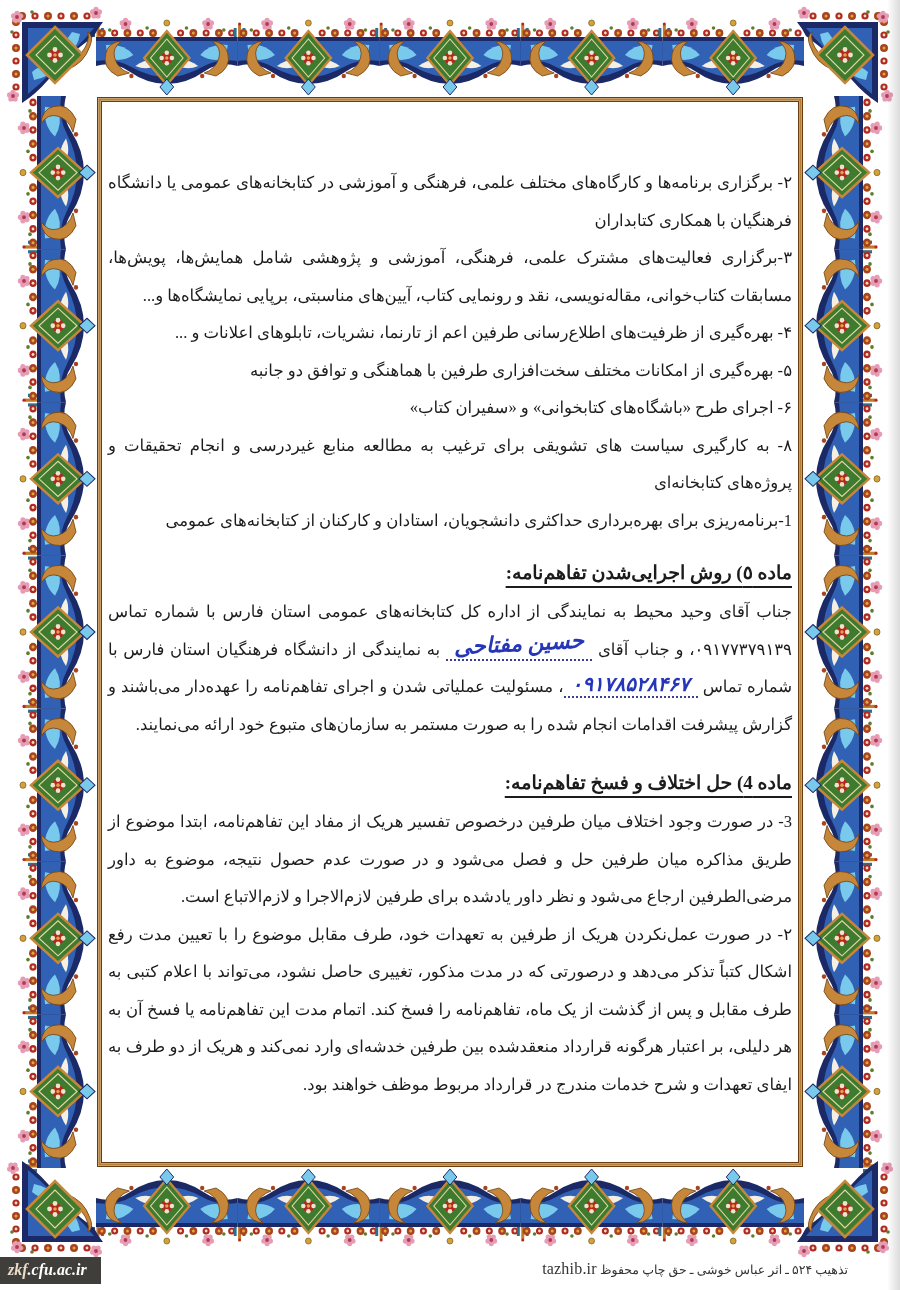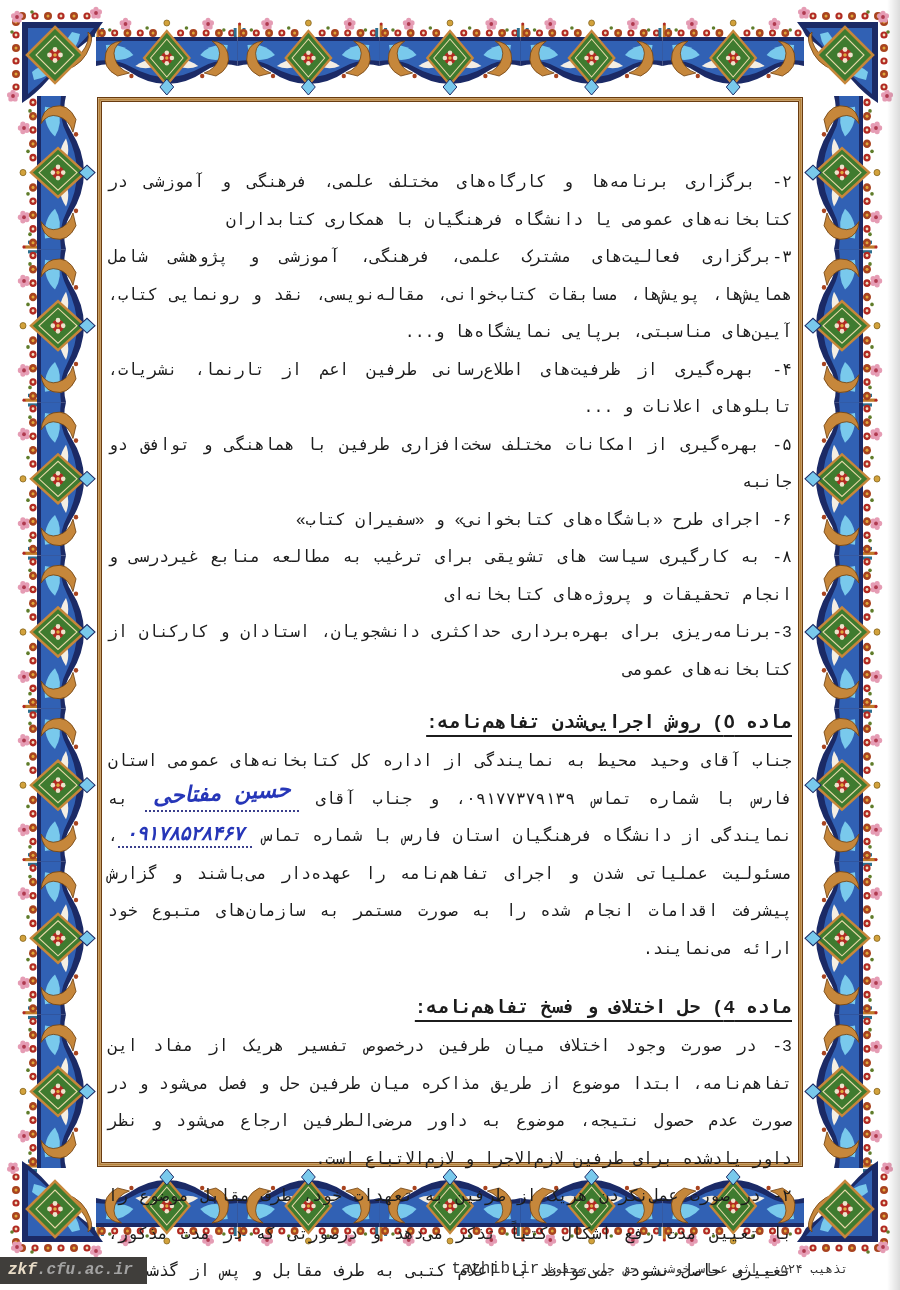--- a/index.html
+++ b/index.html
@@ -1,17 +1,17 @@
 <!DOCTYPE html>
 <html lang="fa"><head>
 <meta charset="utf-8">
 <style>
   html,body{margin:0;padding:0;background:#ffffff;}
   .page{position:relative;width:900px;height:1290px;background:#ffffff;overflow:hidden;
-        font-family:Liberation Mono, monospace;color:#1c1c1c;}
+        font-family:Liberation Serif, serif;color:#1c1c1c;}
   .frame{position:absolute;left:0;top:0;pointer-events:none;}
   .scan-edge{position:absolute;right:0;top:0;width:13px;height:100%;
              background:linear-gradient(to right,rgba(0,0,0,0),rgba(0,0,0,.14));}
   .content{position:absolute;left:108px;top:102px;width:684px;direction:rtl;
            font-size:16.5px;line-height:37.5px;text-align:justify;}
   .content p{margin:0;}
   .items{margin-top:62px;}
   .sec-head{font-weight:bold;font-size:19px;line-height:40px;}
   .sec-head .ul{text-decoration:underline;text-underline-offset:7px;text-decoration-thickness:1.5px;}
   .sec-head.s5{margin-top:14px;}
@@ -20,21 +20,21 @@
   .hand{display:inline-block;color:#2636b8;font-weight:bold;font-style:italic;
         font-size:22px;white-space:nowrap;}
   .hand-name{transform:rotate(-3deg) translateY(-4px);}
   .hand-phone{transform:translateY(-1px);letter-spacing:1px;font-size:20px;}
   .credit{position:absolute;right:52px;bottom:12px;direction:rtl;font-size:12.5px;
           color:#333;letter-spacing:.2px;}
   .credit .latin{font-size:16px;}
   .watermark{position:absolute;left:0;bottom:6px;background:#403e3b;padding:5px 14px 6px 8px;
              direction:ltr;font-style:italic;font-weight:bold;font-size:16px;line-height:1;}
   .wm-b{color:#e9ddc8;}
-  .wm-r{color:#a3a3a3;}
+  .wm-r{color:#ffffff;}
 </style>
 </head>
 <body>
 
 <div class="page">
 
   <svg class="frame" width="900" height="1290" viewBox="0 0 900 1290">
     <defs>
       <g id="fl">
           <circle r="4" fill="#a8431f"></circle>
@@ -186,21 +186,21 @@
   </svg>
 
   <div class="content">
     <div class="items">
       <p>۲- برگزاری برنامه‌ها و کارگاه‌های مختلف علمی، فرهنگی و آموزشی در کتابخانه‌های عمومی یا دانشگاه فرهنگیان با همکاری کتابداران</p>
       <p>۳-برگزاری فعالیت‌های مشترک علمی، فرهنگی، آموزشی و پژوهشی شامل همایش‌ها، پویش‌ها، مسابقات کتاب‌خوانی، مقاله‌نویسی، نقد و رونمایی کتاب، آیین‌های مناسبتی، برپایی نمایشگاه‌ها و...</p>
       <p>۴- بهره‌گیری از ظرفیت‌های اطلاع‌رسانی طرفین اعم از تارنما، نشریات، تابلوهای اعلانات و ...</p>
       <p>۵- بهره‌گیری از امکانات مختلف سخت‌افزاری طرفین با هماهنگی و توافق دو جانبه</p>
       <p>۶- اجرای طرح «باشگاه‌های کتابخوانی» و «سفیران کتاب»</p>
       <p>۸- به کارگیری سیاست های تشویقی برای ترغیب به مطالعه منابع غیردرسی و انجام تحقیقات و پروژه‌های کتابخانه‌ای</p>
-      <p>3-برنامه‌ریزی برای بهره‌برداری حداکثری دانشجویان، استادان و کارکنان از کتابخانه‌های عمومی</p>
+      <p>1-برنامه‌ریزی برای بهره‌برداری حداکثری دانشجویان، استادان و کارکنان از کتابخانه‌های عمومی</p>
     </div>
 
     <p class="sec-head s5">
       <span class="ul">ماده ٥) روش اجرایی‌شدن تفاهم‌نامه:</span>
     </p>
     <p>
       <span>جناب آقای وحید محیط به نمایندگی از اداره کل کتابخانه‌های عمومی استان فارس با شماره تماس ۰۹۱۷۷۳۷۹۱۳۹، و جناب آقای</span>
       <span class="dotwrap"><span class="hand hand-name">حسین مفتاحی</span></span>
       <span>به نمایندگی از دانشگاه فرهنگیان استان فارس با شماره تماس</span>
       <span class="dotwrap"><span class="hand hand-phone">۰۹۱۷۸۵۲۸۴۶۷</span></span><span>، مسئولیت عملیاتی شدن و اجرای تفاهم‌نامه را عهده‌دار می‌باشند و گزارش پیشرفت اقدامات انجام شده را به صورت مستمر به سازمان‌های متبوع خود ارائه می‌نمایند.</span>

